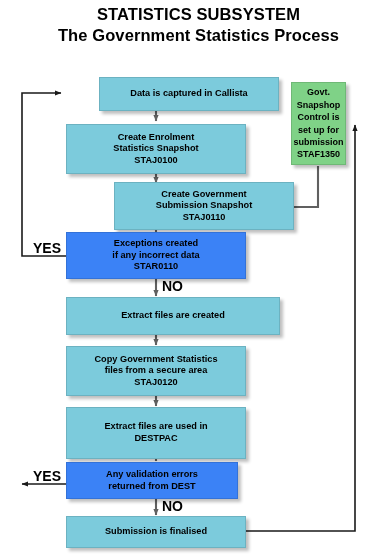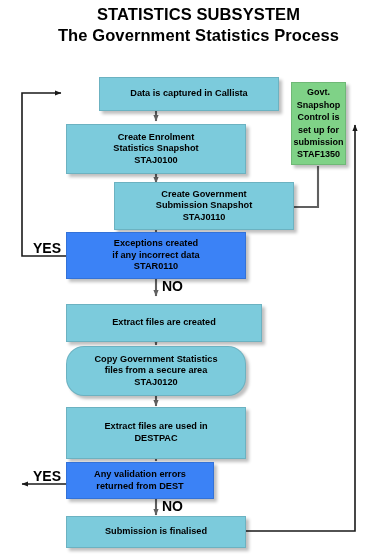--- a/index.html
+++ b/index.html
@@ -130,36 +130,36 @@
 Submission  Snapshot
 STAJ0110</span>
   </div>
 
   <div class="node yellow" style="left:66px; top:232px; width:180px; height:47px;">
     <span class="nlabel">Exceptions created
 if any incorrect data
 STAR0110</span>
   </div>
 
-  <div class="node blue" style="left:66px; top:304px; width:196px; height:38px;text-align:center;">
+  <div class="node blue" style="left:66px; top:297px; width:214px; height:38px;text-align:center;">
     <span class="nlabel">Extract files are created</span>
   </div>
 
-  <div class="node blue" style="left:66px; top:346px; width:180px; height:50px;border-radius:18px;">
+  <div class="node blue" style="left:66px; top:346px; width:180px; height:50px;">
     <span class="nlabel">Copy Government Statistics
 files from a secure area
 STAJ0120</span>
   </div>
 
   <div class="node blue" style="left:66px; top:407px; width:180px; height:52px;">
     <span class="nlabel">Extract files are used in
 DESTPAC</span>
   </div>
 
-  <div class="node yellow" style="left:66px; top:462px; width:148px; height:37px;">
+  <div class="node yellow" style="left:66px; top:462px; width:172px; height:37px;">
     <span class="nlabel">Any validation errors
 returned from DEST</span>
   </div>
 
   <div class="node blue" style="left:66px; top:516px; width:180px; height:32px;">
     <span class="nlabel">Submission is finalised</span>
   </div>
 
   <div class="node green" style="left:291px; top:82px; width:55px; height:83px;">
     <span class="nlabel">Govt.

